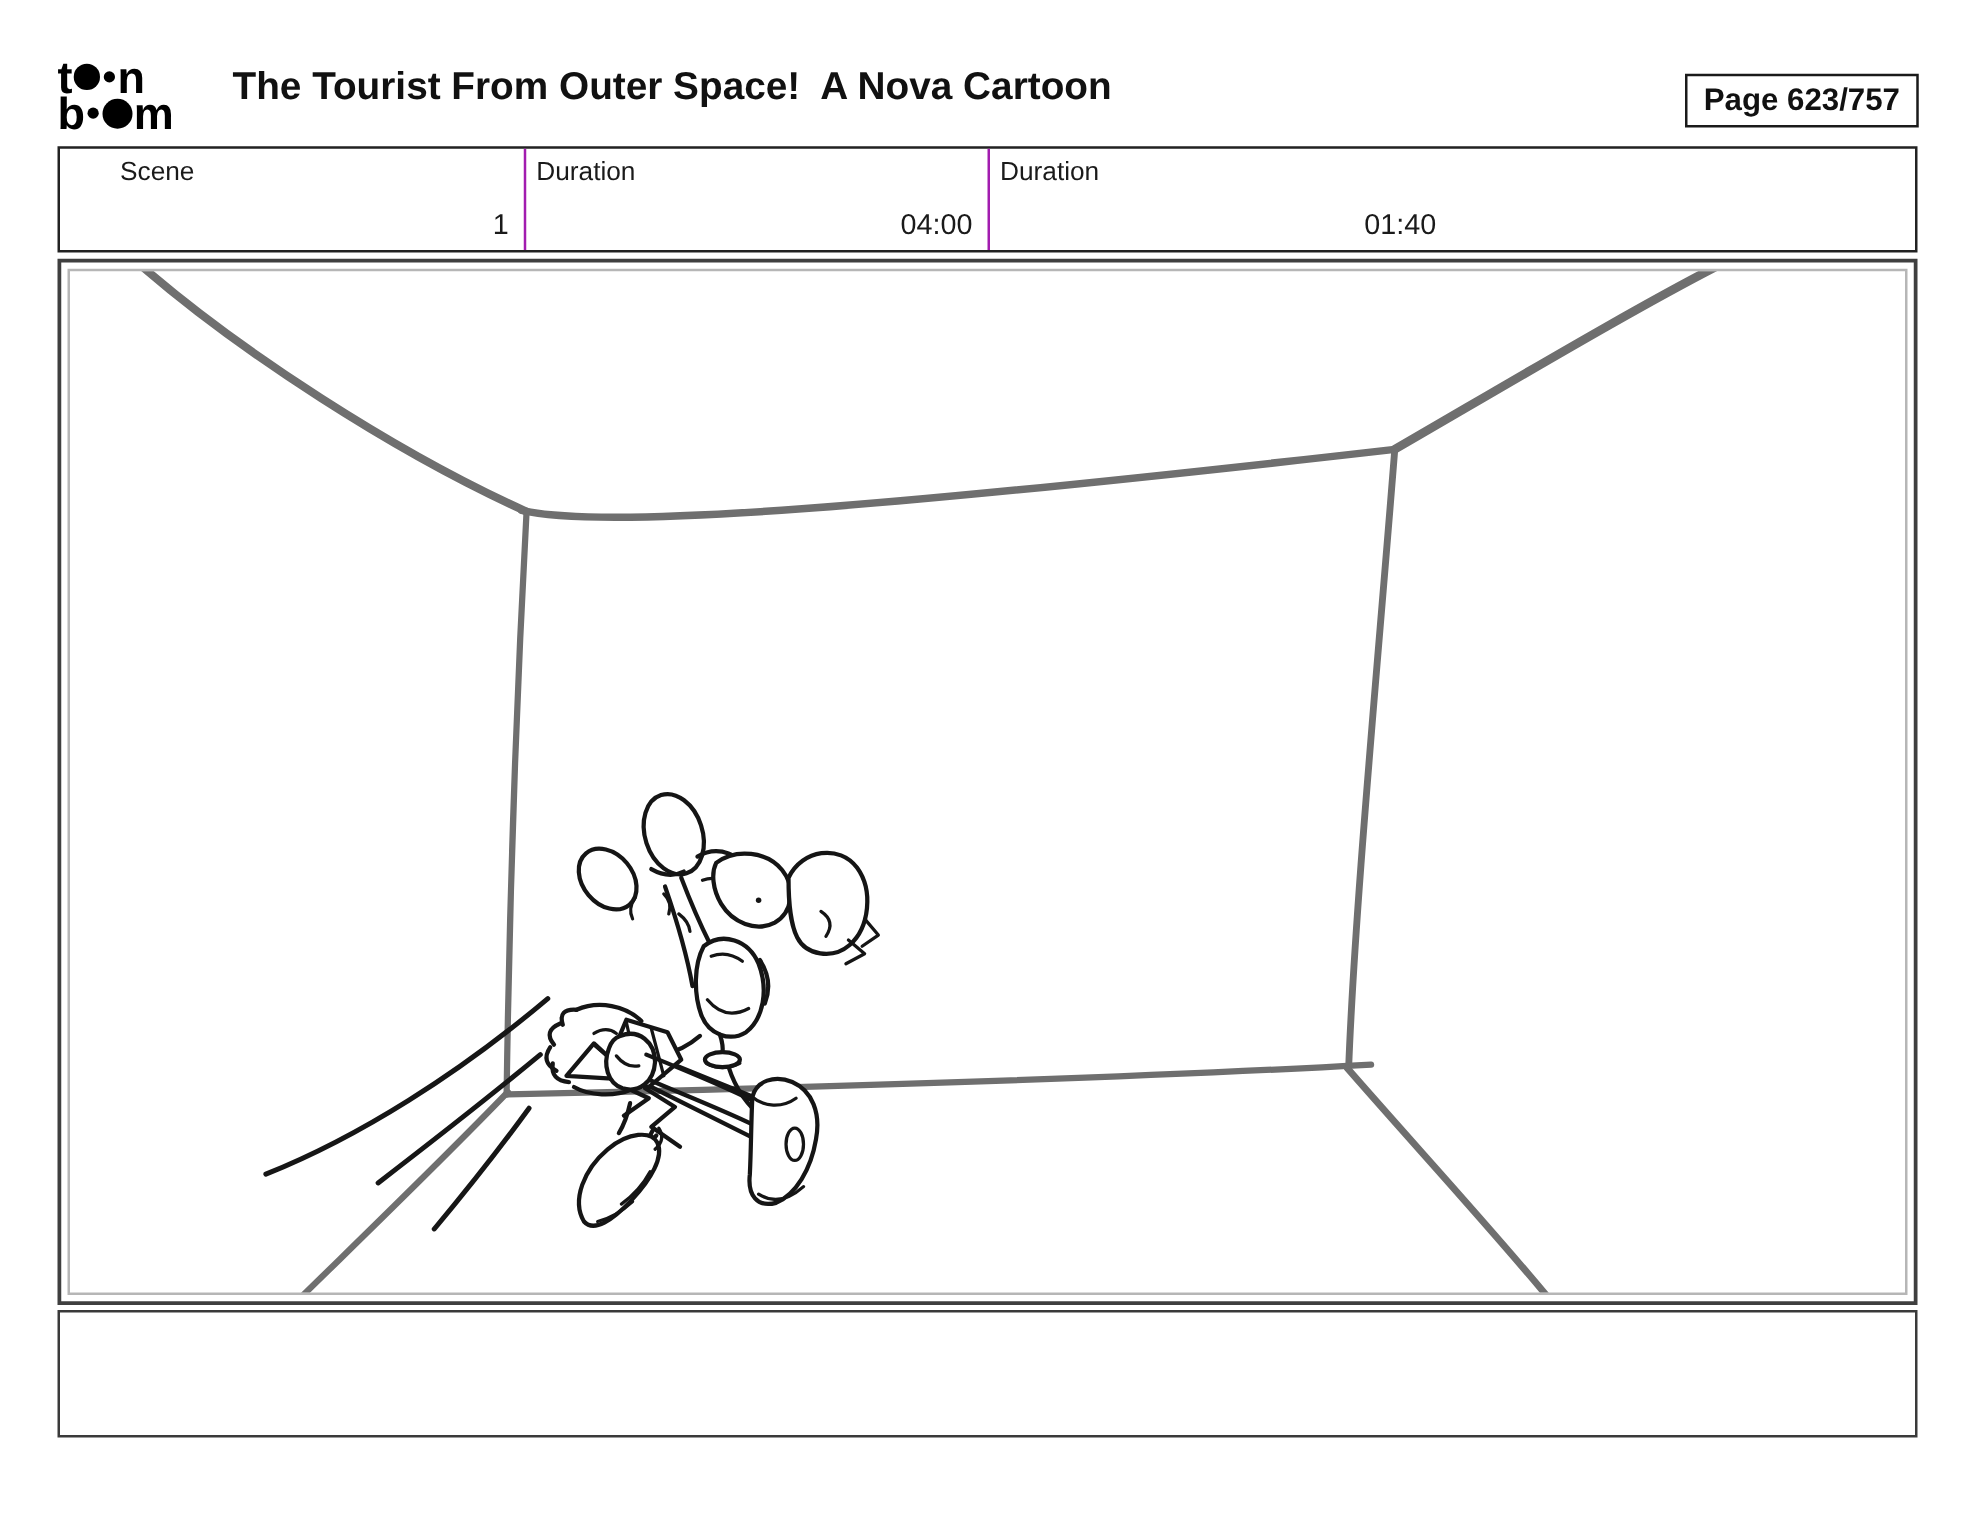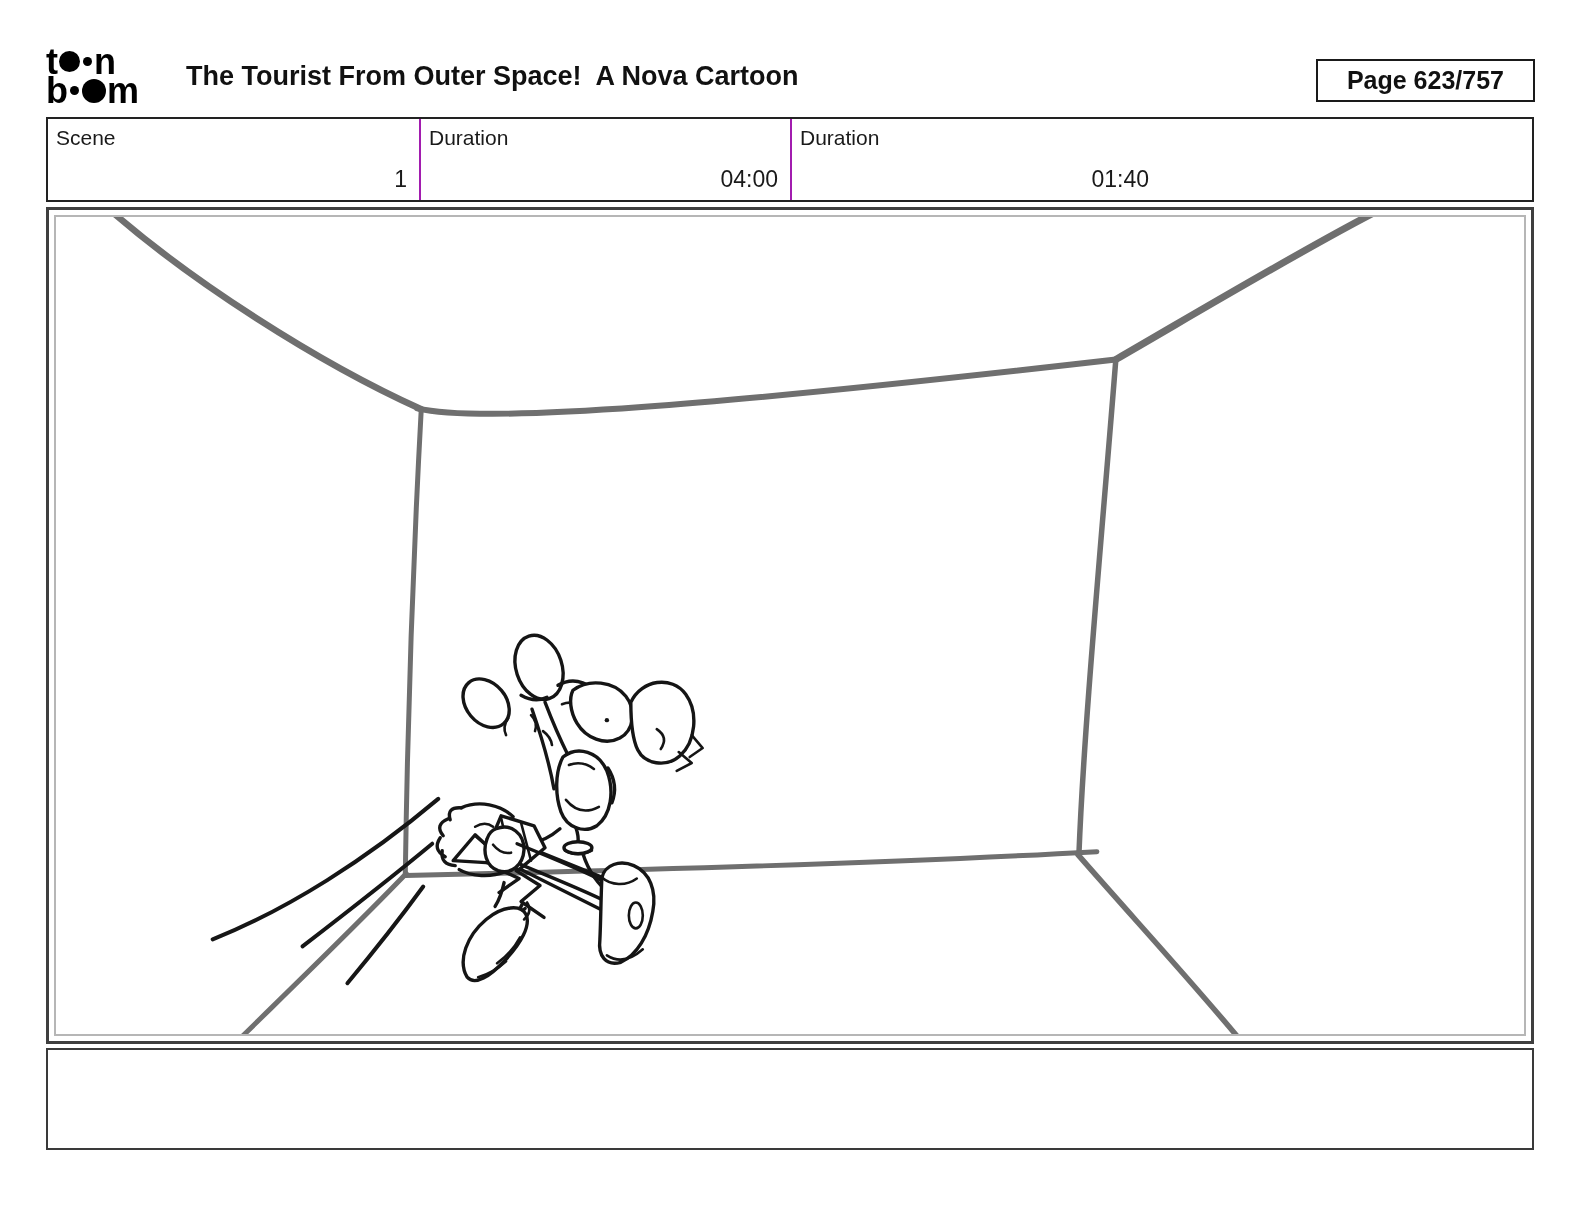--- a/index.html
+++ b/index.html
@@ -9,31 +9,31 @@
 
   
   .header{position:absolute;left:0;top:0;width:100%;height:117px;}
   .logo{position:absolute;left:46px;top:47px;color:#000;font-weight:900;
         font-size:36px;line-height:28px;letter-spacing:0;}
   .logo-row{display:flex;align-items:center;height:29px;}
   .logo-row span{display:inline-block;}
   .dot-big{width:21px;height:21px;border-radius:50%;background:#000;margin:0 1px;}
   .dot-big2{width:24px;height:24px;border-radius:50%;background:#000;margin:0 1px;}
   .dot-small{width:9px;height:9px;border-radius:50%;background:#000;margin:0 2px;}
-  .title{position:absolute;left:186px;top:61px;font-size:27px;font-weight:700;
+  .title{position:absolute;left:186px;top:51px;font-size:31px;font-weight:700;
          white-space:pre;color:#111;}
   .page-badge{position:absolute;right:49px;top:59px;border:2px solid #1a1a1a;
-              padding:5px 29px;font-size:25px;font-weight:700;color:#111;background:#fff;}
+              padding:5px 13px;font-size:25px;font-weight:700;color:#111;background:#fff;}
 
   
   .info-row{position:absolute;left:46px;top:117px;width:1488px;height:85px;
             border:2px solid #222;box-sizing:border-box;
             display:grid;grid-template-columns:1fr 1fr 1fr 1fr;background:#fff;}
   .info-cell{position:relative;border-left:2px solid #a21caf;box-sizing:border-box;}
-  .info-cell:first-child{border-left:none;}
+  .info-cell:first-child{border-left:none;margin-left:40px;}
   .info-label{position:absolute;left:8px;top:7px;font-size:21px;font-weight:400;}
   .info-value{position:absolute;right:12px;bottom:7px;font-size:23px;font-weight:400;}
 
   
   .panel{position:absolute;left:46px;top:207px;width:1488px;height:837px;
          border:3px solid #3f3f3f;box-sizing:border-box;padding:5px;background:#fff;}
   .panel-inner{width:100%;height:100%;border:2px solid #b6b6b6;box-sizing:border-box;}
   .panel-inner svg{display:block;width:100%;height:100%;}
 
   .room path{stroke:#6f6f6f;fill:none;stroke-linecap:round;stroke-linejoin:round;}

